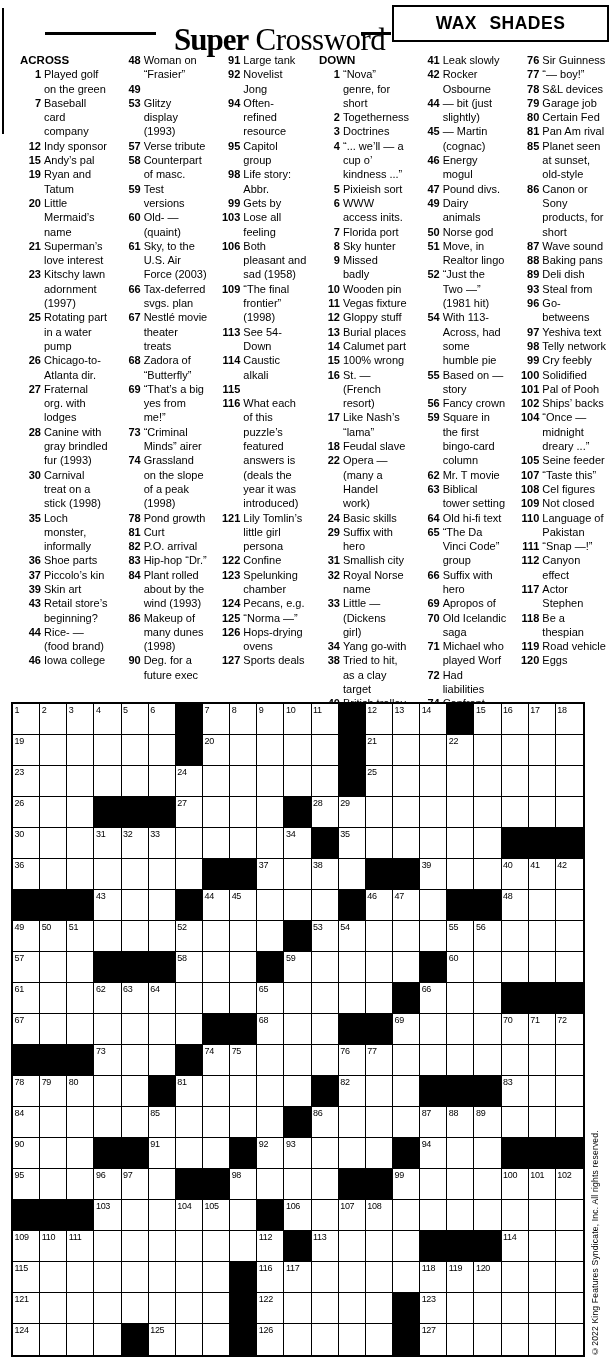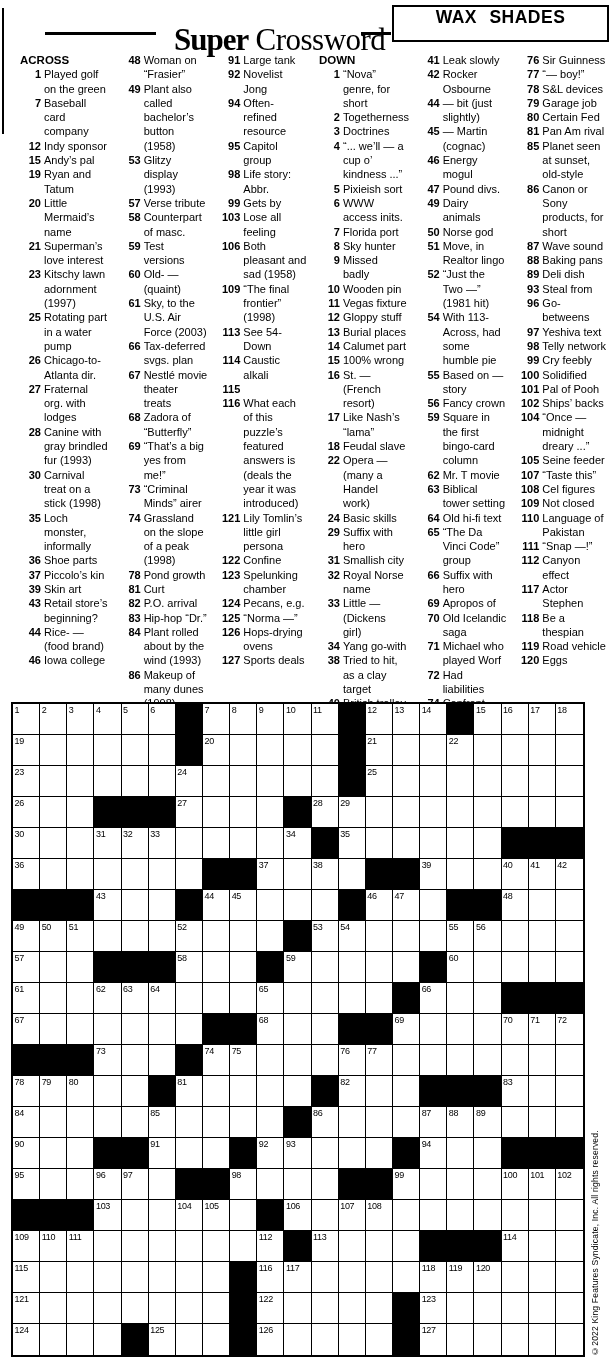--- a/index.html
+++ b/index.html
@@ -16,21 +16,21 @@
     font-family:"Liberation Serif", serif;font-size:31px;font-weight:400;
     letter-spacing:-0.5px;
   }
   .title .t-bold{font-weight:700;letter-spacing:-1px;}
   .rule{position:absolute;top:32px;height:2.5px;background:#000;}
   .rule-left{left:45px;width:111px;}
   .rule-right{left:361px;width:30px;}
   .pbox{
     position:absolute;left:392px;top:5px;width:217px;height:37px;
     border:2.5px solid #000;box-sizing:border-box;
-    display:flex;align-items:flex-start;justify-content:center;
+    display:flex;align-items:center;justify-content:center;
     font-size:17.5px;font-weight:700;letter-spacing:0.5px;word-spacing:7px;
   }
   
   .clues{
     position:absolute;top:53px;left:20px;width:586px;
     display:grid;grid-template-columns:repeat(6,1fr);column-gap:5px;
     font-size:11px;line-height:14.3px;gap:12px;
   }
   .clue-col{min-width:0;}
   .clues-header{font-weight:700;font-size:11.5px;}
@@ -153,21 +153,20 @@
         <span class="ctxt">Iowa college</span>
       </div>
     </div>
     <div class="clue-col">
       <div class="clue">
         <span class="cnum">48</span>
         <span class="ctxt">Woman on “Frasier”</span>
       </div>
       <div class="clue">
         <span class="cnum">49</span>
-        <span class="ctxt">Plant also called bachelor’s button (1958)</span>
       </div>
       <div class="clue">
         <span class="cnum">53</span>
         <span class="ctxt">Glitzy display (1993)</span>
       </div>
       <div class="clue">
         <span class="cnum">57</span>
         <span class="ctxt">Verse tribute</span>
       </div>
       <div class="clue">

